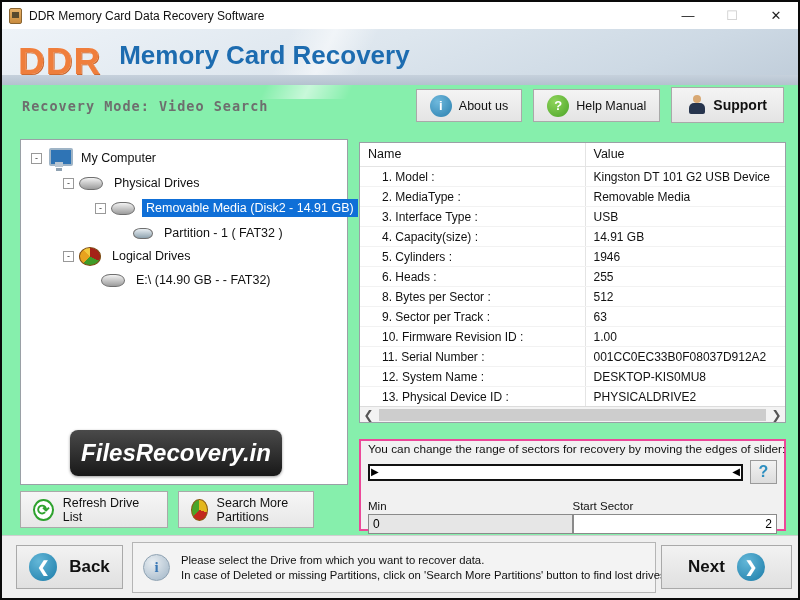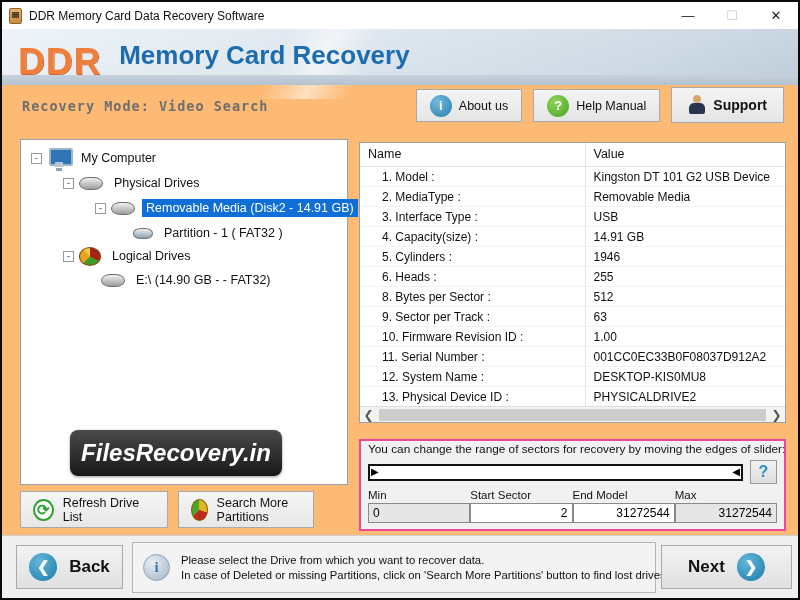--- a/index.html
+++ b/index.html
@@ -1,17 +1,17 @@
 <!DOCTYPE html>
 <html><head>
 <meta charset="utf-8">
 <style>
   * { margin:0; padding:0; box-sizing:border-box; }
   html,body { width:800px; height:600px; font-family:"Liberation Sans", sans-serif; }
-  .window { position:relative; width:800px; height:600px; border:2px solid #0a0a0a; background:#fdba74; overflow:hidden; }
+  .window { position:relative; width:800px; height:600px; border:2px solid #0a0a0a; background:#86efac; overflow:hidden; }
 
   
   .titlebar { position:absolute; top:0; left:0; right:0; height:27px; background:#ffffff; display:flex; align-items:center; padding-left:7px; }
   .card-icon { width:13px; height:16px; background:linear-gradient(#e8b36a,#c98b3e); border:1px solid #8a6430; border-radius:2px; position:relative; margin-right:7px; }
   .card-icon::after { content:""; position:absolute; left:2px; top:3px; width:7px; height:6px; background:#5a4a2e; }
   .title-text { font-size:12px; color:#111; }
   .win-controls { margin-left:auto; display:flex; height:100%; }
   .win-btn { width:44px; height:100%; display:flex; align-items:center; justify-content:center; font-size:13px; color:#222; }
   .win-btn.max { color:#c9c9c9; }
 
@@ -71,21 +71,21 @@
   .hs-arrow { width:17px; text-align:center; font-size:12px; color:#555; line-height:14px; }
   .hs-thumb { flex:1; height:12px; margin:0 2px; background:#cdcdcd; }
 
   
   .slider-box { position:absolute; left:357px; top:437px; width:427px; height:92px; background:#f1f1f1; border:2px solid #ec4899; padding:1px 7px; }
   .slider-caption { font-size:11.8px; color:#111; margin-bottom:4px; white-space:nowrap; }
   .slider-row { display:flex; align-items:center; gap:7px; }
   .range-slider { flex:1; height:17px; border:2px solid #111; background:#fff; display:flex; align-items:center; justify-content:space-between; padding:0 1px; }
   .slider-handle { font-size:10px; color:#000; line-height:10px; }
   .qbtn { width:27px; height:24px; background:linear-gradient(#f2f2f2,#dcdcdc); border:1px solid #9a9a9a; color:#2e8fc0; font-weight:bold; font-size:16px; text-align:center; line-height:22px; }
-  .fields-row { display:grid; grid-template-columns:1fr 1fr 1fr 1fr; gap:0; margin-top:5px; }
+  .fields-row { display:grid; grid-template-columns:1fr 1fr; gap:0; margin-top:16px; }
   .fld label { display:block; font-size:11.5px; color:#111; margin-bottom:2px; }
   .fld input { width:100%; height:20px; border:1px solid #8a8a8a; font-size:12px; padding:0 4px; font-family:"Liberation Sans", sans-serif; }
   .fld input.ro { background:#e6e6e6; }
   .fld input.num { text-align:right; }
 
   
   .footer { position:absolute; left:0; right:0; bottom:0; height:63px; background:#efefef; border-top:1px solid #cfcfcf; }
   .nav-btn { position:absolute; top:9px; height:44px; background:linear-gradient(#f2f2f2,#e0e0e0); border:1px solid #a9a9a9; display:flex; align-items:center; justify-content:center; gap:12px; font-size:17px; font-weight:bold; color:#111; }
   .nav-circle { width:28px; height:28px; border-radius:50%; background:radial-gradient(circle at 35% 30%, #63b7d8, #1b7ba8); color:#fff; font-size:15px; font-weight:bold; display:flex; align-items:center; justify-content:center; }
   .info-box { position:absolute; left:130px; top:6px; width:524px; height:51px; background:#f3f3f3; border:1px solid #b5b5b5; display:flex; align-items:center; gap:11px; padding:0 10px; }

